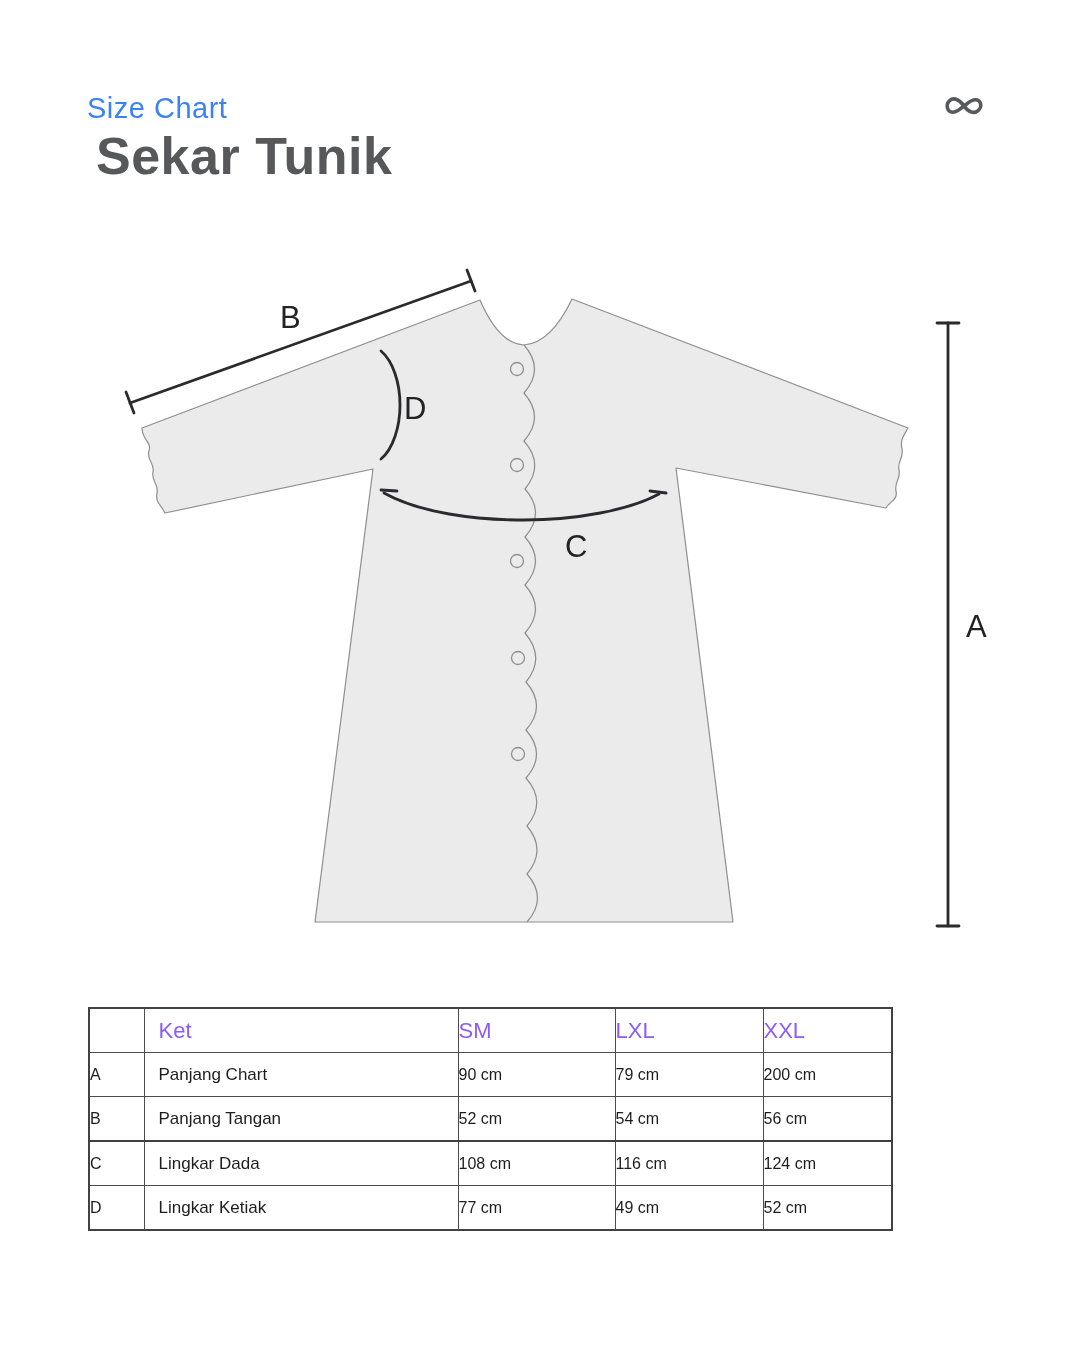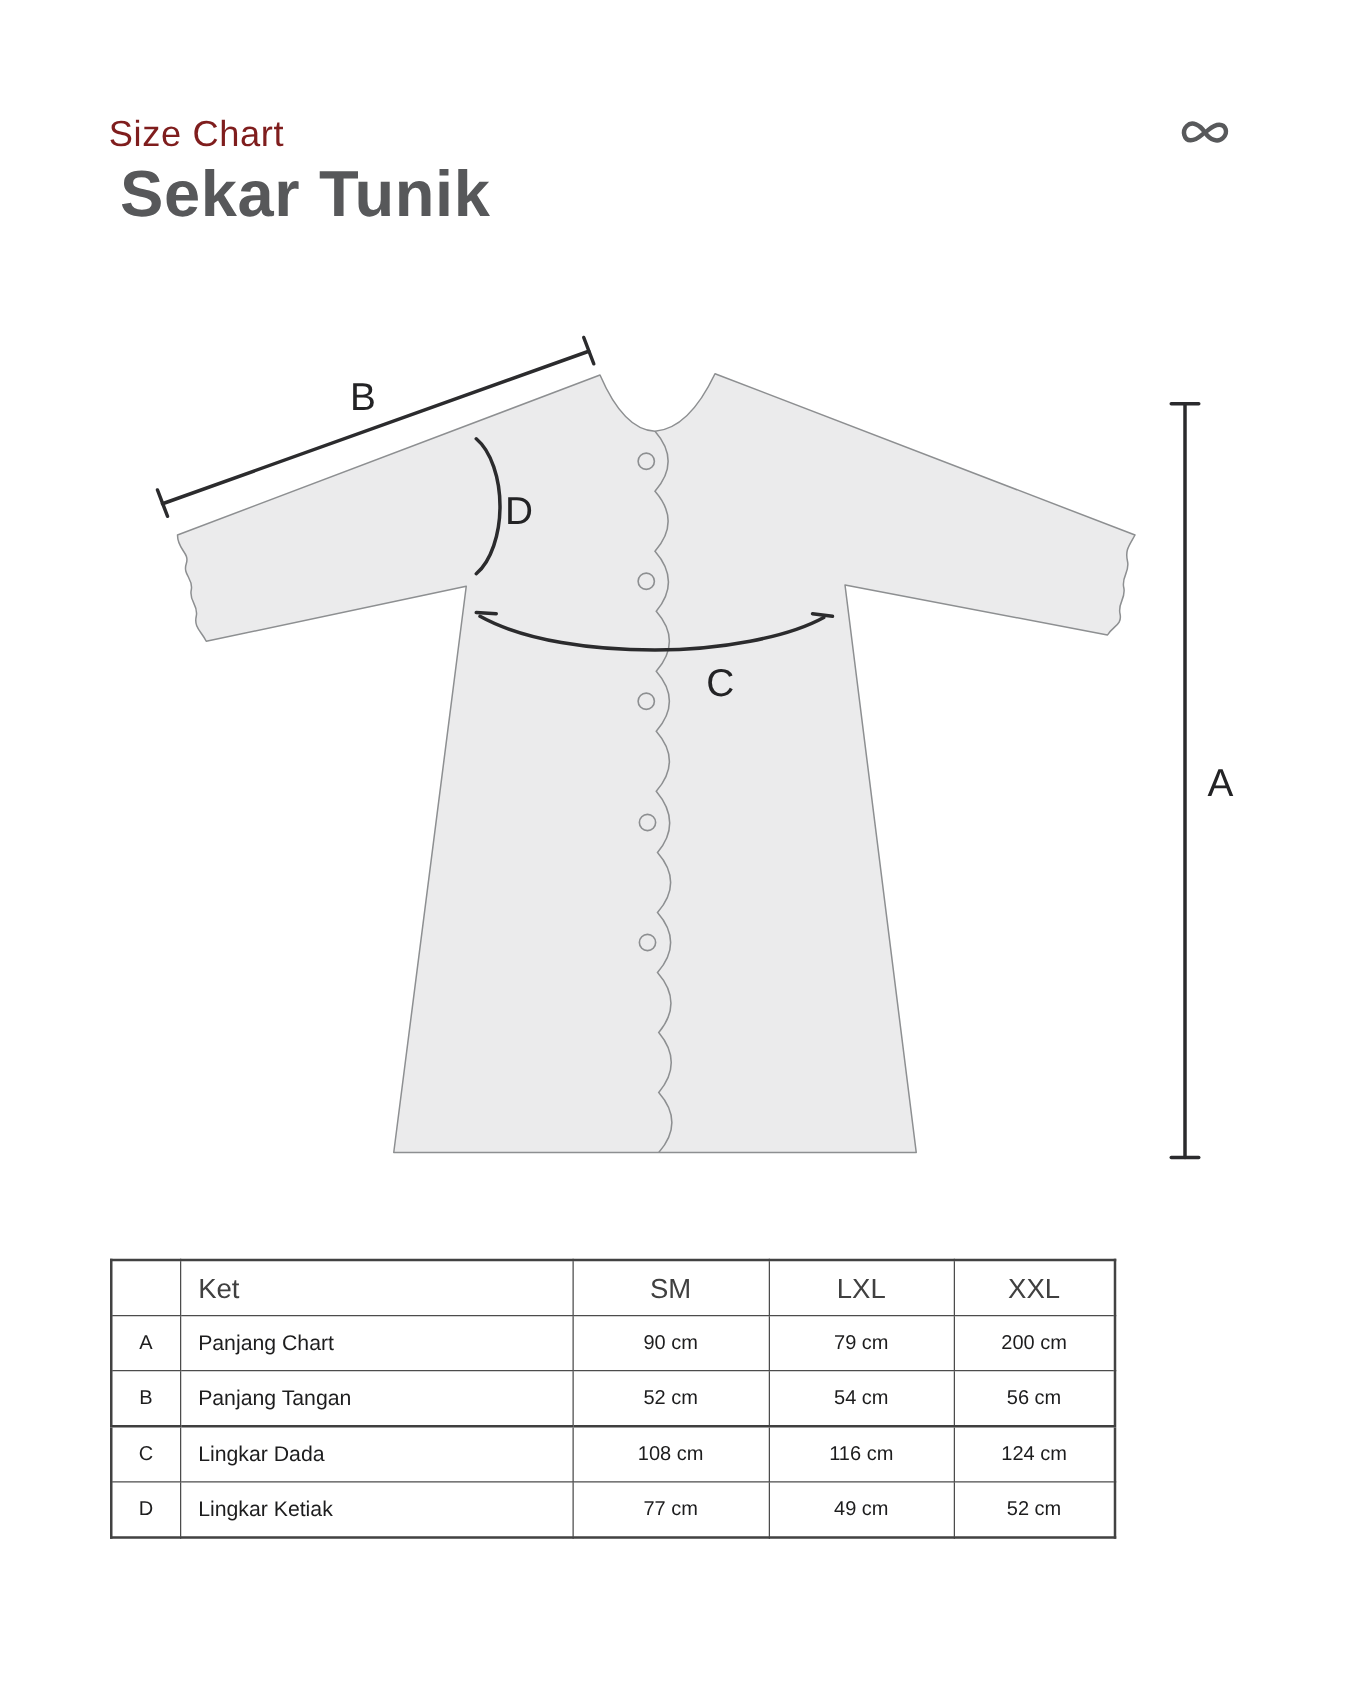--- a/index.html
+++ b/index.html
@@ -1,41 +1,41 @@
 <!DOCTYPE html>
 <html><head>
 <meta charset="utf-8">
 <style>
   html,body{margin:0;padding:0;background:#ffffff;}
   body{width:1081px;height:1352px;position:relative;font-family:"Liberation Sans",sans-serif;}
   .page{position:absolute;inset:0;background:#fff;overflow:hidden;}
 
   
   .subtitle{position:absolute;left:87px;top:92px;font-size:29px;font-weight:400;
-            color:#7f1d1d;letter-spacing:.5px;}
+            color:#3b82f6;letter-spacing:.5px;}
   .title{position:absolute;left:84px;top:126px;font-size:52px;font-weight:700;
          color:#57585a;letter-spacing:.5px;margin-left:12px;}
   .logo{position:absolute;left:938px;top:88px;width:52px;height:36px;}
   .logo path{fill:none;stroke:#58595b;stroke-width:3.4;stroke-linecap:round;}
 
   
   .diagram{position:absolute;left:0;top:0;width:1081px;height:1352px;}
   .garment{stroke:#8d8f91;stroke-width:1.2;stroke-linejoin:round;}
   .thin{fill:none;stroke:#8d8f91;stroke-width:1.2;}
   .btn{fill:#ebebec;stroke:#8d8f91;stroke-width:1.3;}
   .meas{fill:none;stroke:#2b2b2d;stroke-width:2.8;stroke-linecap:round;}
   .mlabel{fill:#232325;font-size:31px;font-weight:400;}
 
   
   .size-table{position:absolute;left:88px;top:1007px;width:803px;
               border-collapse:collapse;table-layout:fixed;color:#1d1d1e;}
   .size-table th,.size-table td{border:1.5px solid #4c4c4c;height:43px;
-              padding:0;text-align:center;vertical-align:middle;font-weight:400;}
+              padding:0;text-align:left;vertical-align:middle;font-weight:400;}
   .size-table{border:2px solid #424242;}
-  .size-table th{font-size:22px;color:#404040;}
+  .size-table th{font-size:22px;color:#8b5cf6;}
   .size-table th.left,.size-table td.left{text-align:left;padding-left:14px;}
   .size-table td.code{font-size:16px;}
   .size-table td.name{font-size:17px;}
   .size-table td.val{font-size:16px;}
   .size-table tr.thick td{border-bottom-width:2.5px;border-bottom-color:#3f3f3f;}
 </style>
 </head>
 <body>
 
 <div class="page">

